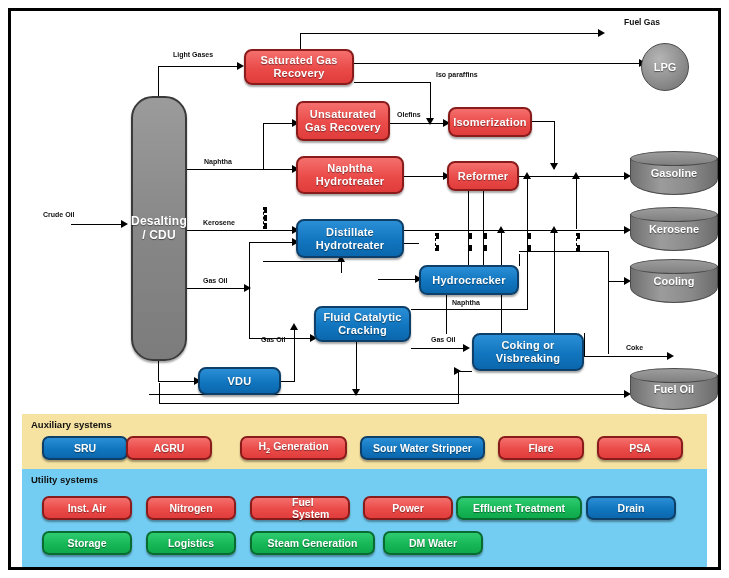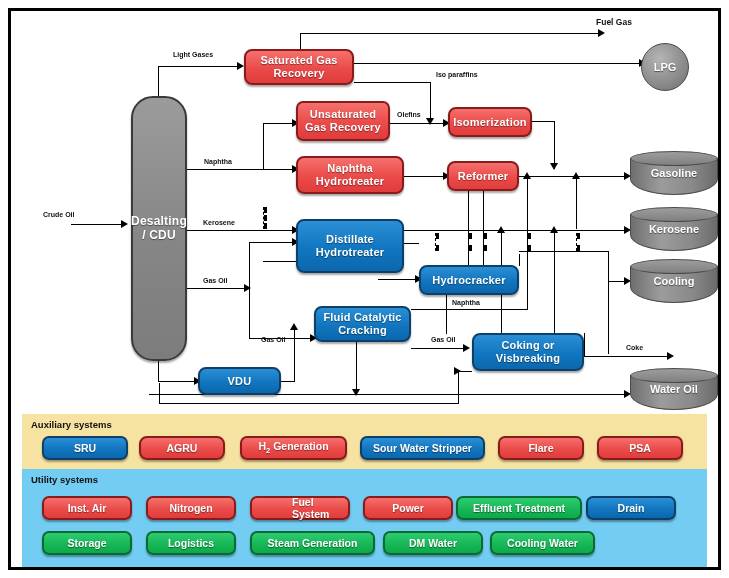--- a/index.html
+++ b/index.html
@@ -116,21 +116,21 @@
   .arrow.d { border-left: 4px solid transparent; border-right: 4px solid transparent; border-top: 7px solid #000; }
 
   .slabel {
     position: absolute;
     font-size: 7px;
     font-weight: bold;
     color: #111;
     white-space: nowrap;
     z-index: 4;
   }
-  .slabel.big { font-size: 8.5px; }
+  .slabel.big { font-size: 8.5px; margin-left: 28px; }
 
   
   .panel { position: absolute; z-index: 6; }
   #aux-panel  { left: 11px; top: 403px; width: 685px; height: 55px; background: #f7e3a1; }
   #util-panel { left: 11px; top: 458px; width: 685px; height: 98px; background: #73cdf2; }
   .panel-title {
     position: absolute; left: 9px; top: 5px;
     font-size: 9.5px; font-weight: bold; color: #111;
   }
   .sbox {
@@ -291,21 +291,21 @@
     <div class="pbox red" style="left:233px; top:38px; width:110px; height:36px;">Saturated Gas Recovery</div>
 
     <div class="pbox red" style="left:285px; top:90px; width:94px; height:40px;border-radius:7px;">Unsaturated Gas Recovery</div>
 
     <div class="pbox red" style="left:285px; top:145px; width:108px; height:38px;">Naphtha Hydrotreater</div>
 
     <div class="pbox red" style="left:437px; top:96px; width:84px; height:30px;">Isomerization</div>
 
     <div class="pbox red" style="left:436px; top:150px; width:72px; height:30px;">Reformer</div>
 
-    <div class="pbox blue" style="left:285px; top:208px; width:108px; height:54px;">Distillate Hydrotreater</div>
+    <div class="pbox blue" style="left:285px; top:208px; width:108px; height:39px;">Distillate Hydrotreater</div>
 
     <div class="pbox blue" style="left:408px; top:254px; width:100px; height:30px;">Hydrocracker</div>
 
     <div class="pbox blue" style="left:303px; top:295px; width:97px; height:36px;">Fluid Catalytic Cracking</div>
 
     <div class="pbox blue" style="left:461px; top:322px; width:112px; height:38px;">Coking or Visbreaking</div>
 
     <div class="pbox blue" style="left:187px; top:356px; width:83px; height:28px;">VDU</div>
 
     <div class="sphere" style="left:630px; top:32px; width:48px; height:48px;">
@@ -326,40 +326,40 @@
 
     <div class="tank" style="left:619px; top:248px; width:88px; height:44px;">
       <div class="body"></div>
       <div class="lid"></div>
       <div class="tlabel">Cooling</div>
     </div>
 
     <div class="tank" style="left:619px; top:357px; width:88px; height:42px;">
       <div class="body"></div>
       <div class="lid"></div>
-      <div class="tlabel">Water Oil</div>
+      <div class="tlabel">Fuel Oil</div>
     </div>
 
     <div class="slabel" style="left:32px; top:200px;">Crude Oil</div>
     <div class="slabel" style="left:162px; top:40px;">Light Gases</div>
     <div class="slabel" style="left:193px; top:147px;">Naphtha</div>
     <div class="slabel" style="left:192px; top:208px;">Kerosene</div>
     <div class="slabel" style="left:192px; top:266px;">Gas Oil</div>
     <div class="slabel" style="left:250px; top:325px;">Gas Oil</div>
     <div class="slabel" style="left:420px; top:325px;">Gas Oil</div>
     <div class="slabel" style="left:441px; top:288px;">Naphtha</div>
     <div class="slabel" style="left:386px; top:100px;">Olefins</div>
     <div class="slabel" style="left:425px; top:60px;">Iso paraffins</div>
     <div class="slabel big" style="left:585px; top:6px;">Fuel Gas</div>
     <div class="slabel" style="left:615px; top:333px;">Coke</div>
 
     <div class="panel" id="aux-panel">
       <div class="panel-title">Auxiliary systems</div>
       <div class="sbox blue" style="left:20px;  top:22px; width:86px;">SRU</div>
-      <div class="sbox red" style="left:117px; top:22px; width:86px;border-radius:8px;">AGRU</div>
+      <div class="sbox red" style="left:104px; top:22px; width:86px;">AGRU</div>
       <div class="sbox red" style="left:218px; top:22px; width:107px;">
           <span>H<sub>2</sub> Generation</span>
         </div>
       <div class="sbox blue" style="left:338px; top:22px; width:125px;">Sour Water Stripper</div>
       <div class="sbox red" style="left:476px; top:22px; width:86px;">Flare</div>
       <div class="sbox red" style="left:575px; top:22px; width:86px;">PSA</div>
     </div>
 
     <div class="panel" id="util-panel">
       <div class="panel-title">Utility systems</div>
@@ -368,17 +368,16 @@
       <div class="sbox red" style="left:124px; top:27px; width:90px;">Nitrogen</div>
       <div class="sbox red" style="left:228px; top:27px; width:100px;padding-left:40px;">Fuel System</div>
       <div class="sbox red" style="left:341px; top:27px; width:90px;">Power</div>
       <div class="sbox green" style="left:434px; top:27px; width:126px;">Effluent Treatment</div>
       <div class="sbox blue" style="left:564px; top:27px; width:90px;">Drain</div>
 
       <div class="sbox green" style="left:20px;  top:62px; width:90px;">Storage</div>
       <div class="sbox green" style="left:124px; top:62px; width:90px;">Logistics</div>
       <div class="sbox green" style="left:228px; top:62px; width:125px;">Steam Generation</div>
       <div class="sbox green" style="left:361px; top:62px; width:100px;">DM Water</div>
-      <div class="sbox green" style="left:468px; top:62px; width:105px;">Cooling Water</div>
     </div>
 
   </div>
 </div>
 
 </body></html>

